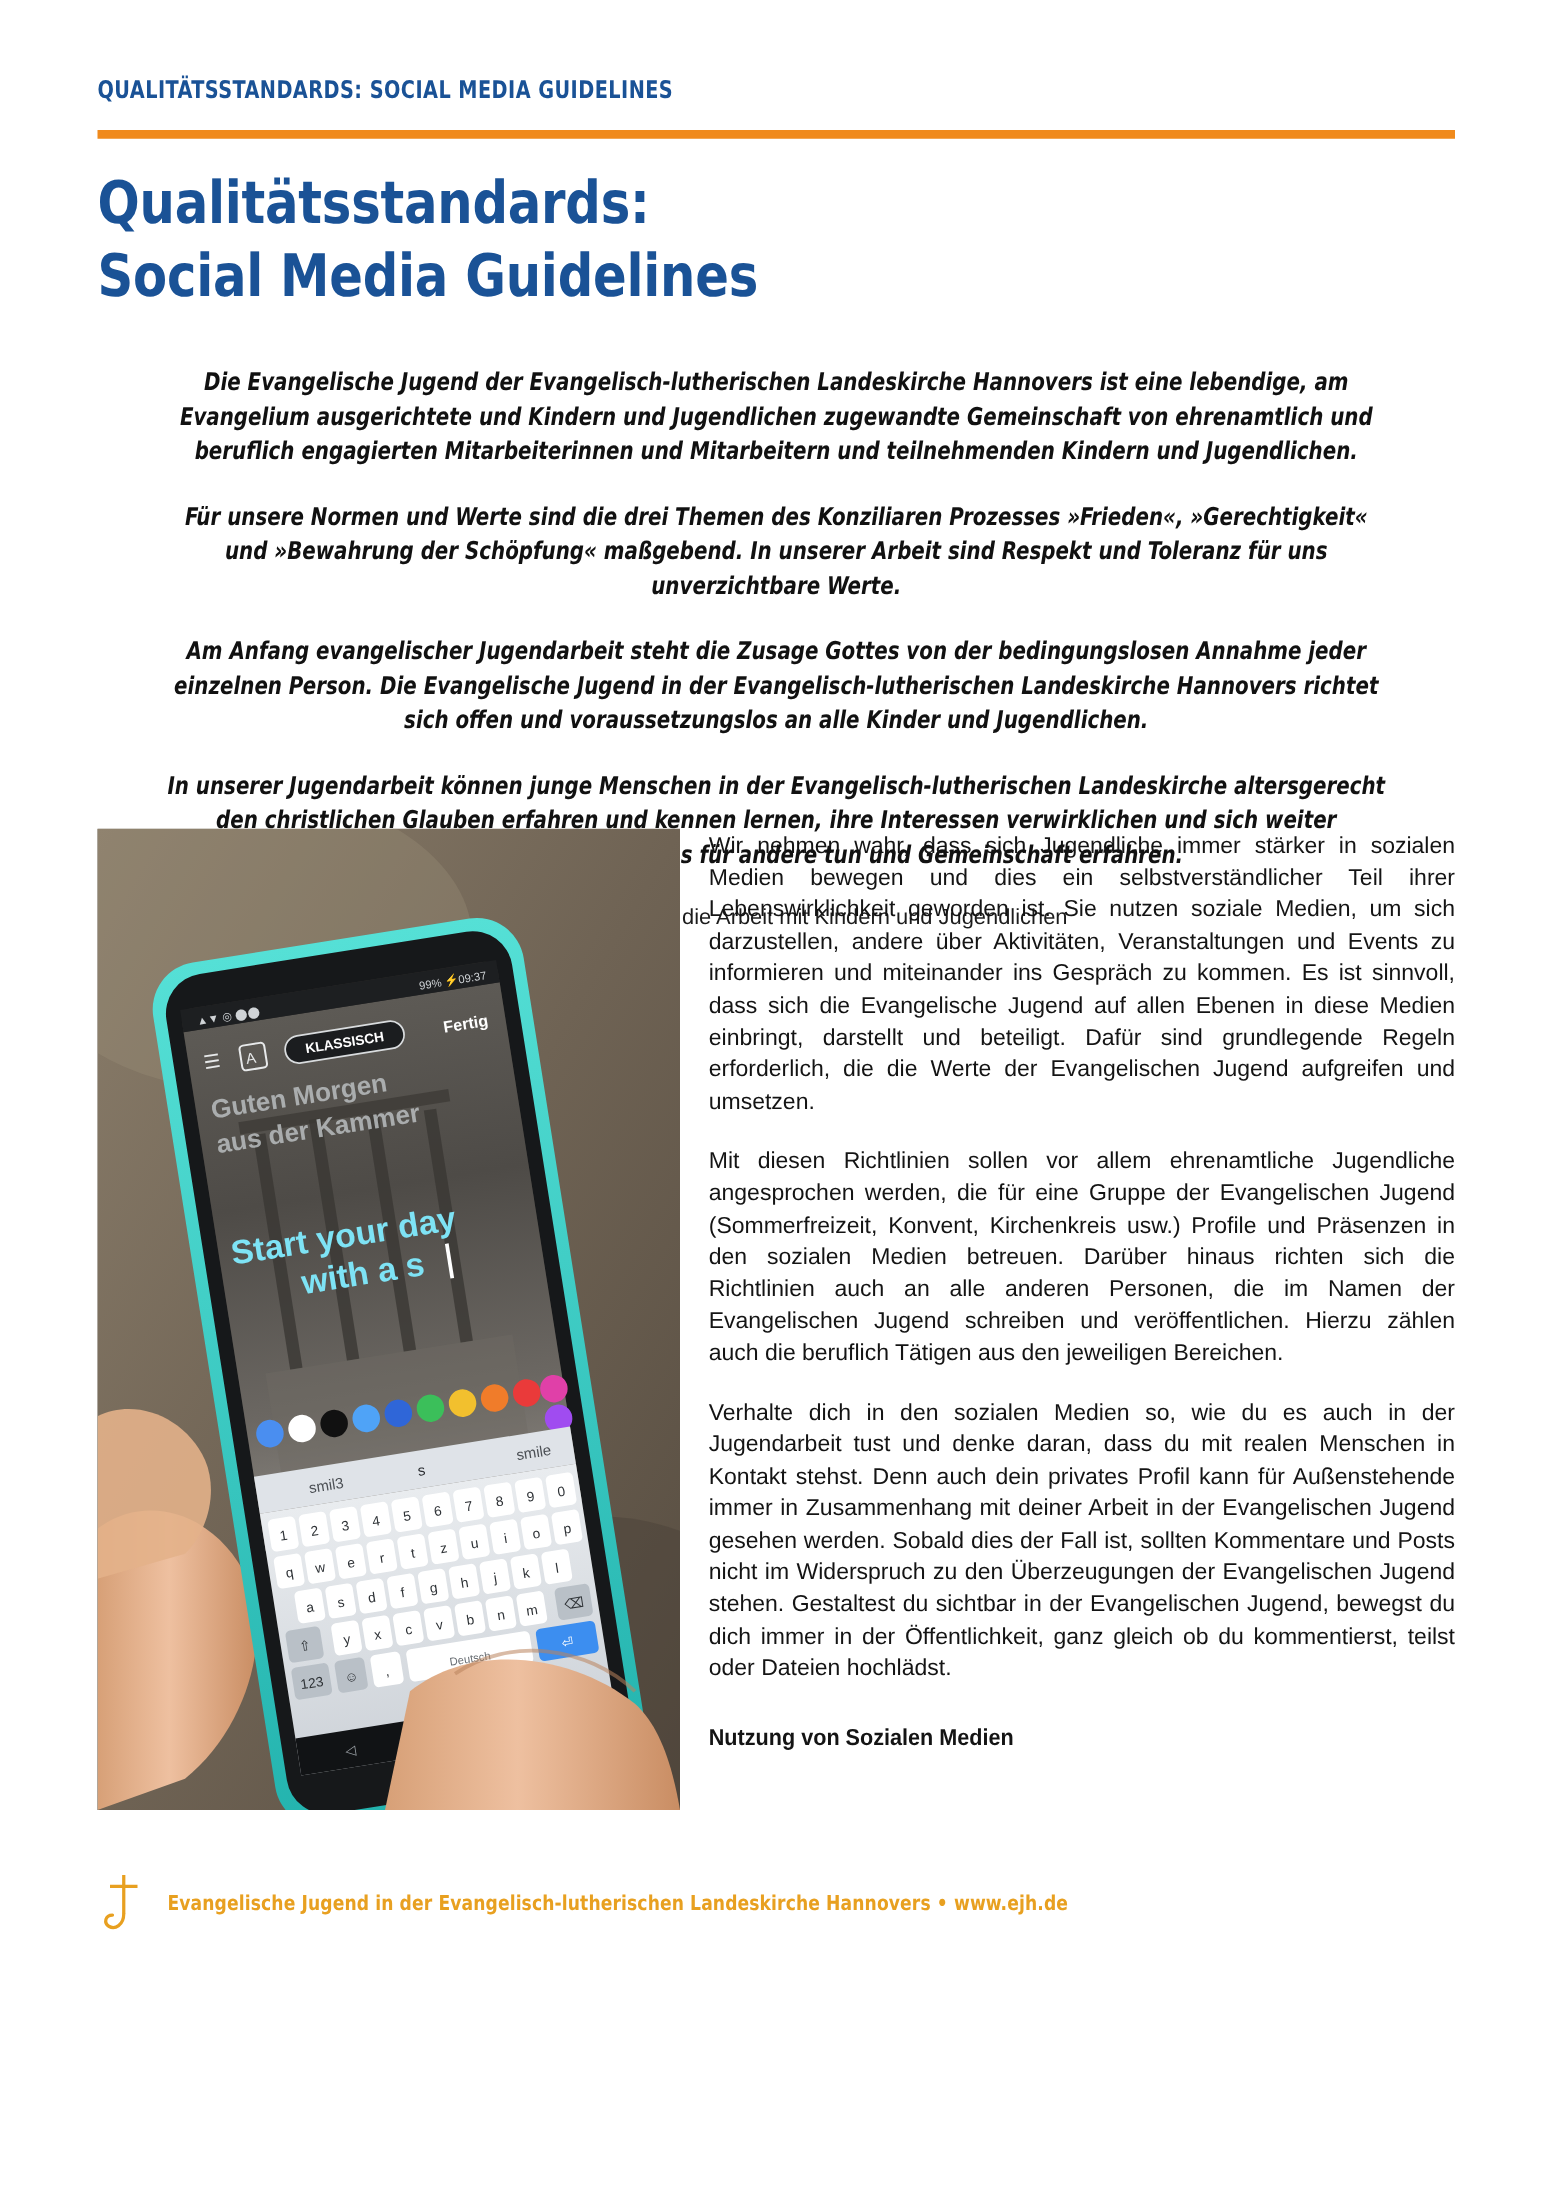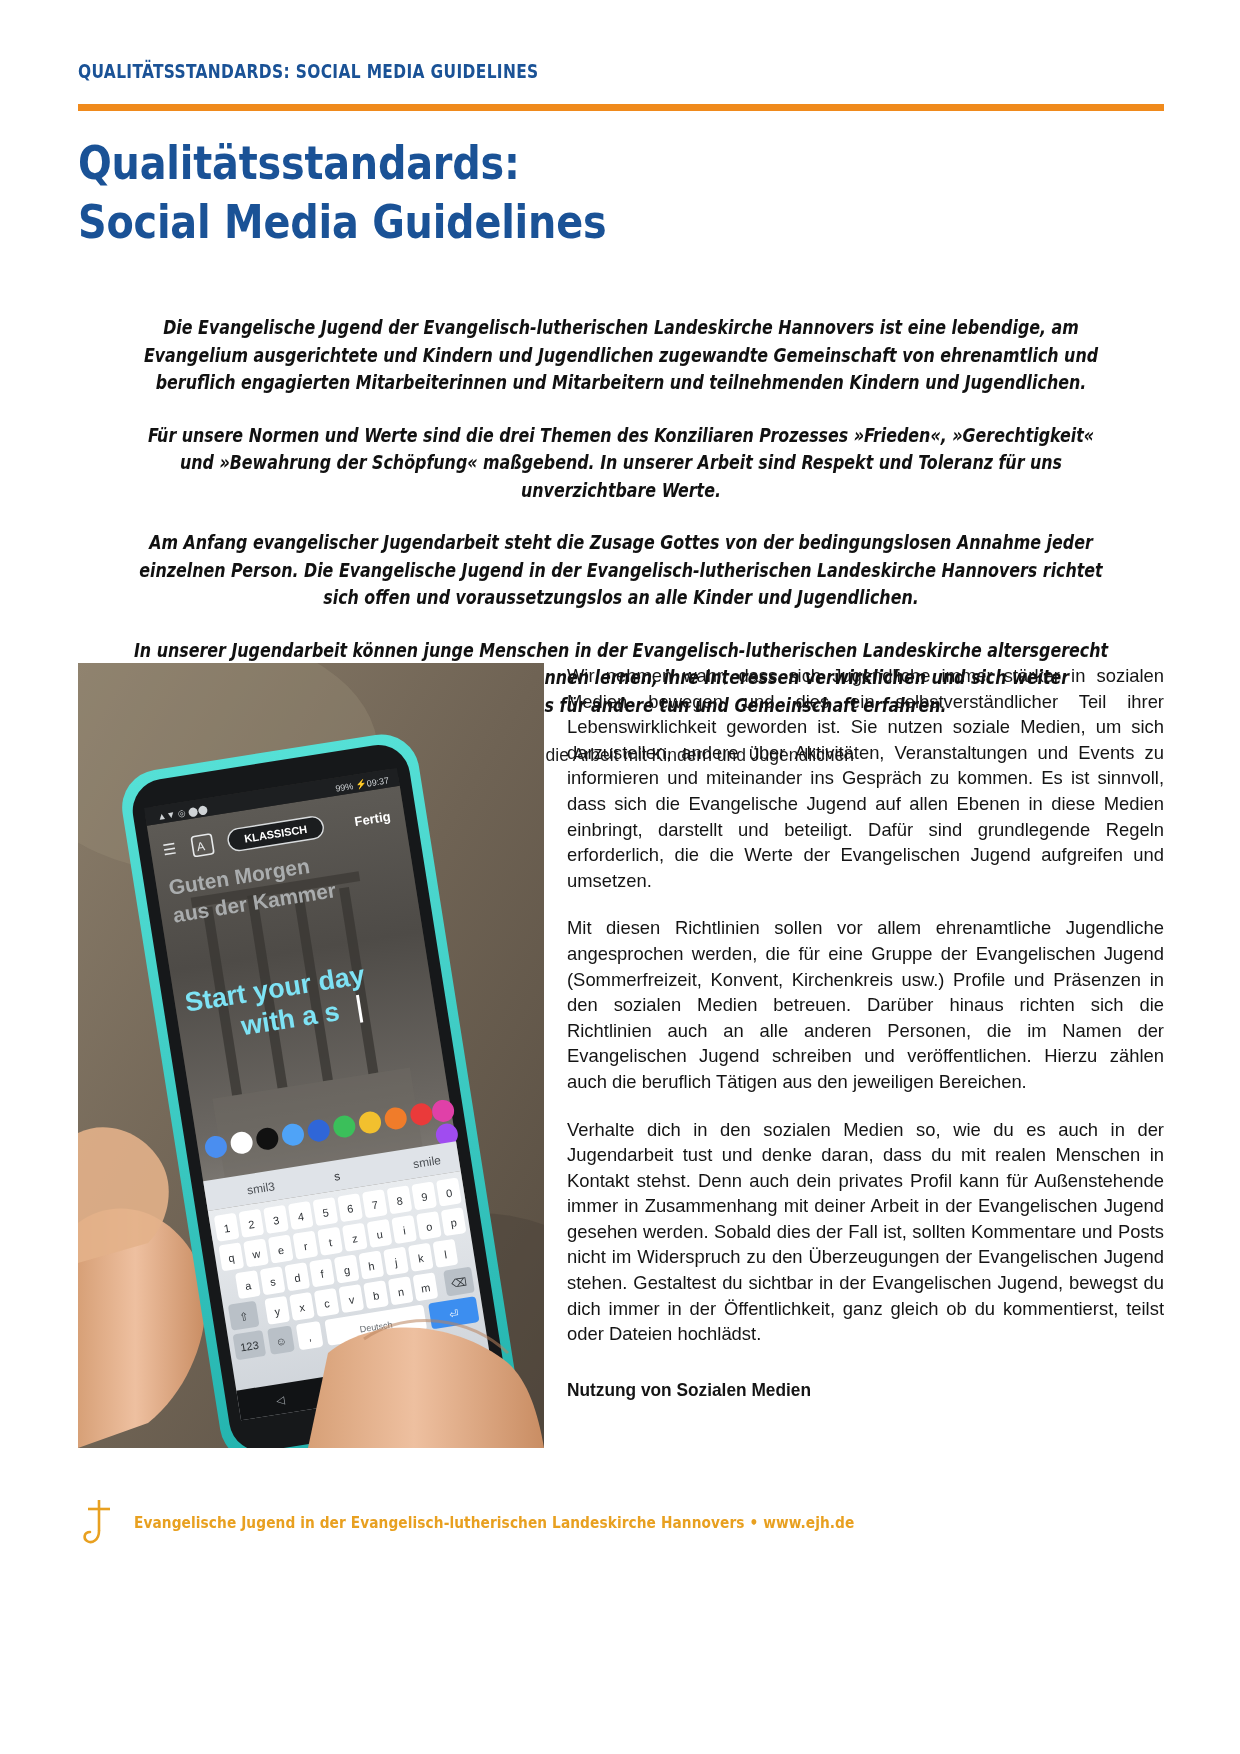--- a/index.html
+++ b/index.html
@@ -42,21 +42,21 @@
     font-size:47px;
     line-height:59px;
     letter-spacing:-0.2px;
     transform:scaleX(0.94);
     transform-origin:left top;
   }
   .title-line{display:block;white-space:nowrap;}
 
   
   .lead{
-    position:absolute;left:78px;top:314px;width:1086px;
+    position:absolute;left:78px;top:292px;width:1086px;
     text-align:center;
     color:#111;
   }
   .lead p{
     margin:0 0 25px 0;
     font-family:"DejaVu Sans Condensed","Liberation Sans Narrow","Liberation Sans",sans-serif;
     font-weight:700;
     font-style:italic;
     font-size:19.6px;
     line-height:27.5px;

